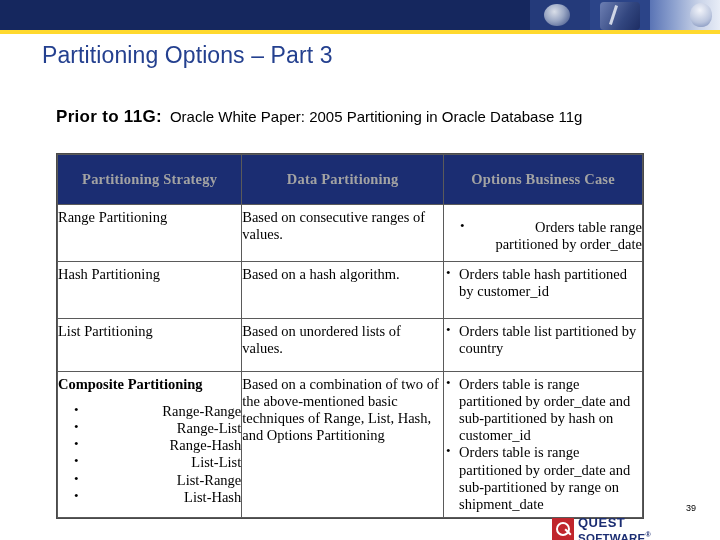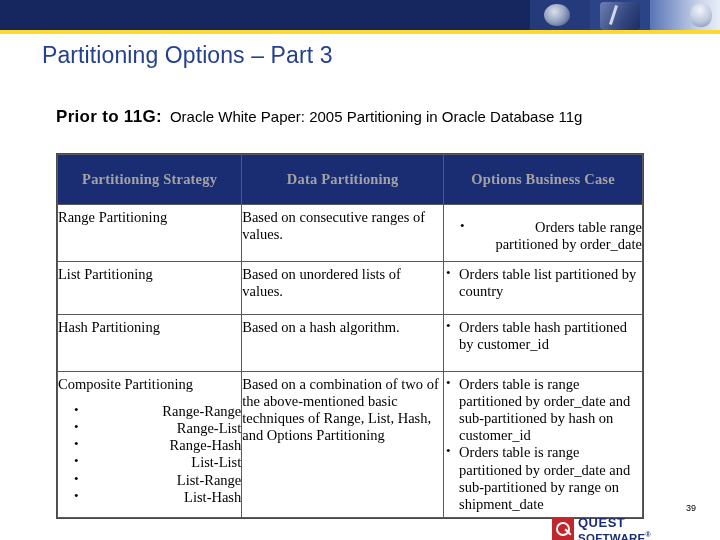--- a/index.html
+++ b/index.html
@@ -159,20 +159,21 @@
   .col-2 { width: 34.5%; }
   .col-3 { width: 34%; }
 
   td.cell {
     font-size: 14.5px;
     line-height: 1.18;
     color: #000000;
   }
   td.cell .cell-title {
     display: block;
+    font-weight: bold;
   }
   ul.bullets {
     list-style: none;
     margin: 0;
     padding: 0;
   }
   ul.bullets.indented {
     margin-left: 14px;
     margin-top: 10px;
     text-align: right;
@@ -285,34 +286,34 @@
       <tr>
         <td class="cell r1">Range Partitioning</td>
         <td class="cell r1">Based on consecutive ranges of values.</td>
         <td class="cell r1">
           <ul class="bullets indented">
             <li>Orders table range partitioned by order_date</li>
           </ul>
         </td>
       </tr>
       <tr>
+        <td class="cell r3">Hash Partitioning</td>
+        <td class="cell r3">Based on a hash algorithm.</td>
+        <td class="cell r3">
+          <ul class="bullets">
+            <li>Orders table hash partitioned by customer_id</li>
+          </ul>
+        </td>
+      </tr>
+      <tr>
         <td class="cell r2">List Partitioning</td>
         <td class="cell r2">Based on unordered lists of values.</td>
         <td class="cell r2">
           <ul class="bullets">
             <li>Orders table  list partitioned by country</li>
-          </ul>
-        </td>
-      </tr>
-      <tr>
-        <td class="cell r3">Hash Partitioning</td>
-        <td class="cell r3">Based on a hash algorithm.</td>
-        <td class="cell r3">
-          <ul class="bullets">
-            <li>Orders table hash partitioned by customer_id</li>
           </ul>
         </td>
       </tr>
       <tr>
         <td class="cell">
           <span class="cell-title">Composite Partitioning</span>
           <ul class="bullets indented">
             <li>Range-Range</li>
             <li>Range-List</li>
             <li>Range-Hash</li>

